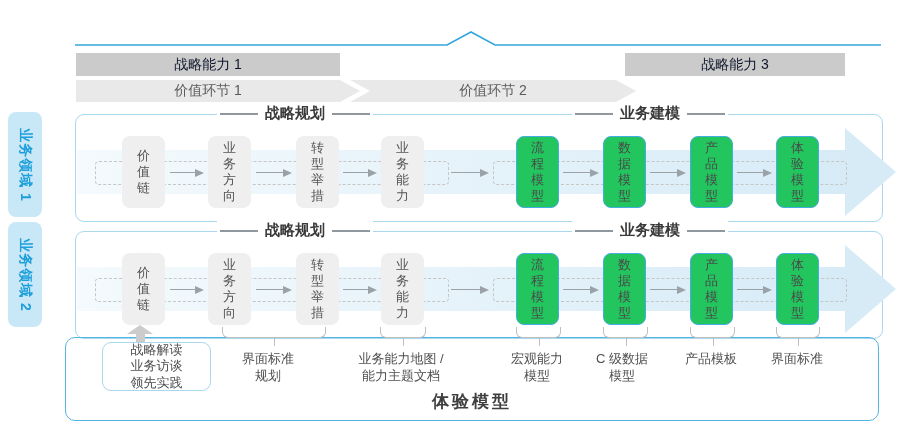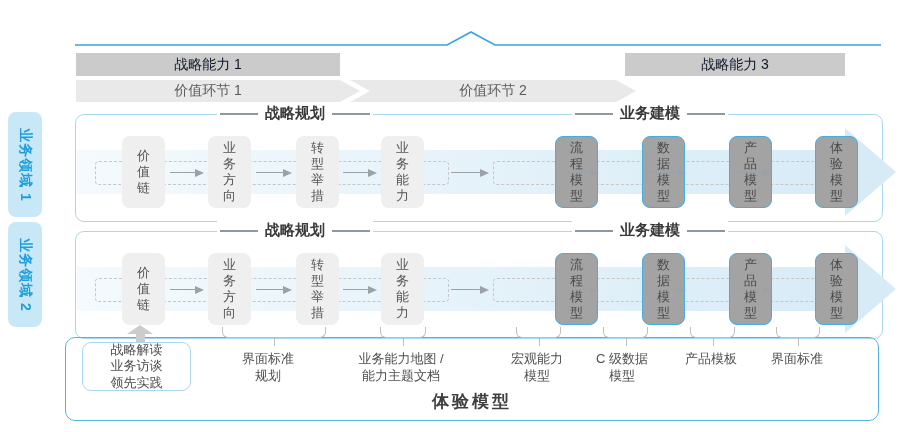--- a/index.html
+++ b/index.html
@@ -32,34 +32,34 @@
   .band{left:77px;top:36px;width:769px;height:44px;background:linear-gradient(90deg,#F4FAFD,#D7EBF7);}
   .band-head{left:845px;top:14px;width:51px;height:88px;background:#D7EBF7;
     clip-path:polygon(0 0,100% 50%,0 100%);}
   .dashed{top:47px;width:352px;height:22px;border:1px dashed #C6C6C6;border-radius:4px;}
   .sec-title{top:-10px;transform:translateX(-50%);display:flex;align-items:center;gap:7px;
     background:#fff;padding:0 3px;font-weight:bold;font-size:15px;color:#3A3A3A;white-space:nowrap;}
   .sec-title .tl{width:38px;height:2px;background:#8E989E;}
   .sbox,.mbox{top:22px;width:43px;height:72px;border-radius:8px;display:flex;align-items:center;
     justify-content:center;font-size:13px;box-sizing:border-box;}
   .sbox{background:#EFEFEF;color:#555;}
-  .mbox{background:#a3a3a3;border:1.5px solid #45ADDF;color:#4A4A4A;margin-left:39px;}
+  .mbox{background:#22c55e;border:1.5px solid #45ADDF;color:#4A4A4A;}
   .vtext{width:1em;word-break:break-all;line-height:1.22;text-align:center;}
   .farrow{top:54px;height:9px;display:flex;align-items:center;}
   .farrow .ln{flex:1;height:1.5px;background:#9AA2A7;}
   .farrow .hd{width:0;height:0;border-top:4.5px solid transparent;border-bottom:4.5px solid transparent;
     border-left:9px solid #9AA2A7;}
 
   
   .brace{top:327px;height:10px;border-left:1.2px solid #BFBFBF;border-right:1.2px solid #BFBFBF;
     border-bottom:1.2px solid #BFBFBF;border-radius:0 0 6px 6px;}
   .brace::after{content:"";position:absolute;left:50%;top:10px;width:1.2px;height:9px;background:#BFBFBF;}
   .note{top:351px;width:160px;transform:translateX(-50%);color:#4F4F4F;font-size:13px;line-height:1.3;
     text-align:center;white-space:pre-line;}
-  .src-box{left:82px;top:342px;width:107px;height:47px;border:1.3px solid #A9D7ED;border-radius:9px;
+  .src-box{left:102px;top:342px;width:107px;height:47px;border:1.3px solid #A9D7ED;border-radius:9px;
     background:#fff;color:#4F4F4F;font-size:13px;line-height:1.25;display:flex;align-items:center;
     justify-content:center;text-align:center;white-space:pre-line;z-index:3;}
   .up-arrow{left:127px;top:325px;width:26px;height:18px;z-index:2;}
   .up-arrow .head{position:absolute;left:0;top:0;width:0;height:0;border-left:13px solid transparent;
     border-right:13px solid transparent;border-bottom:9px solid #CCCCCC;}
   .up-arrow .shaft{position:absolute;left:8.5px;top:9px;width:9px;height:9px;background:#CCCCCC;}
 
   
   .tools{left:65px;top:337px;width:812px;height:82px;border:1.5px solid #54B4E2;border-radius:10px;z-index:1;}
   .tools-label{position:absolute;left:0;right:0;top:52px;text-align:center;font-weight:bold;font-size:17px;

